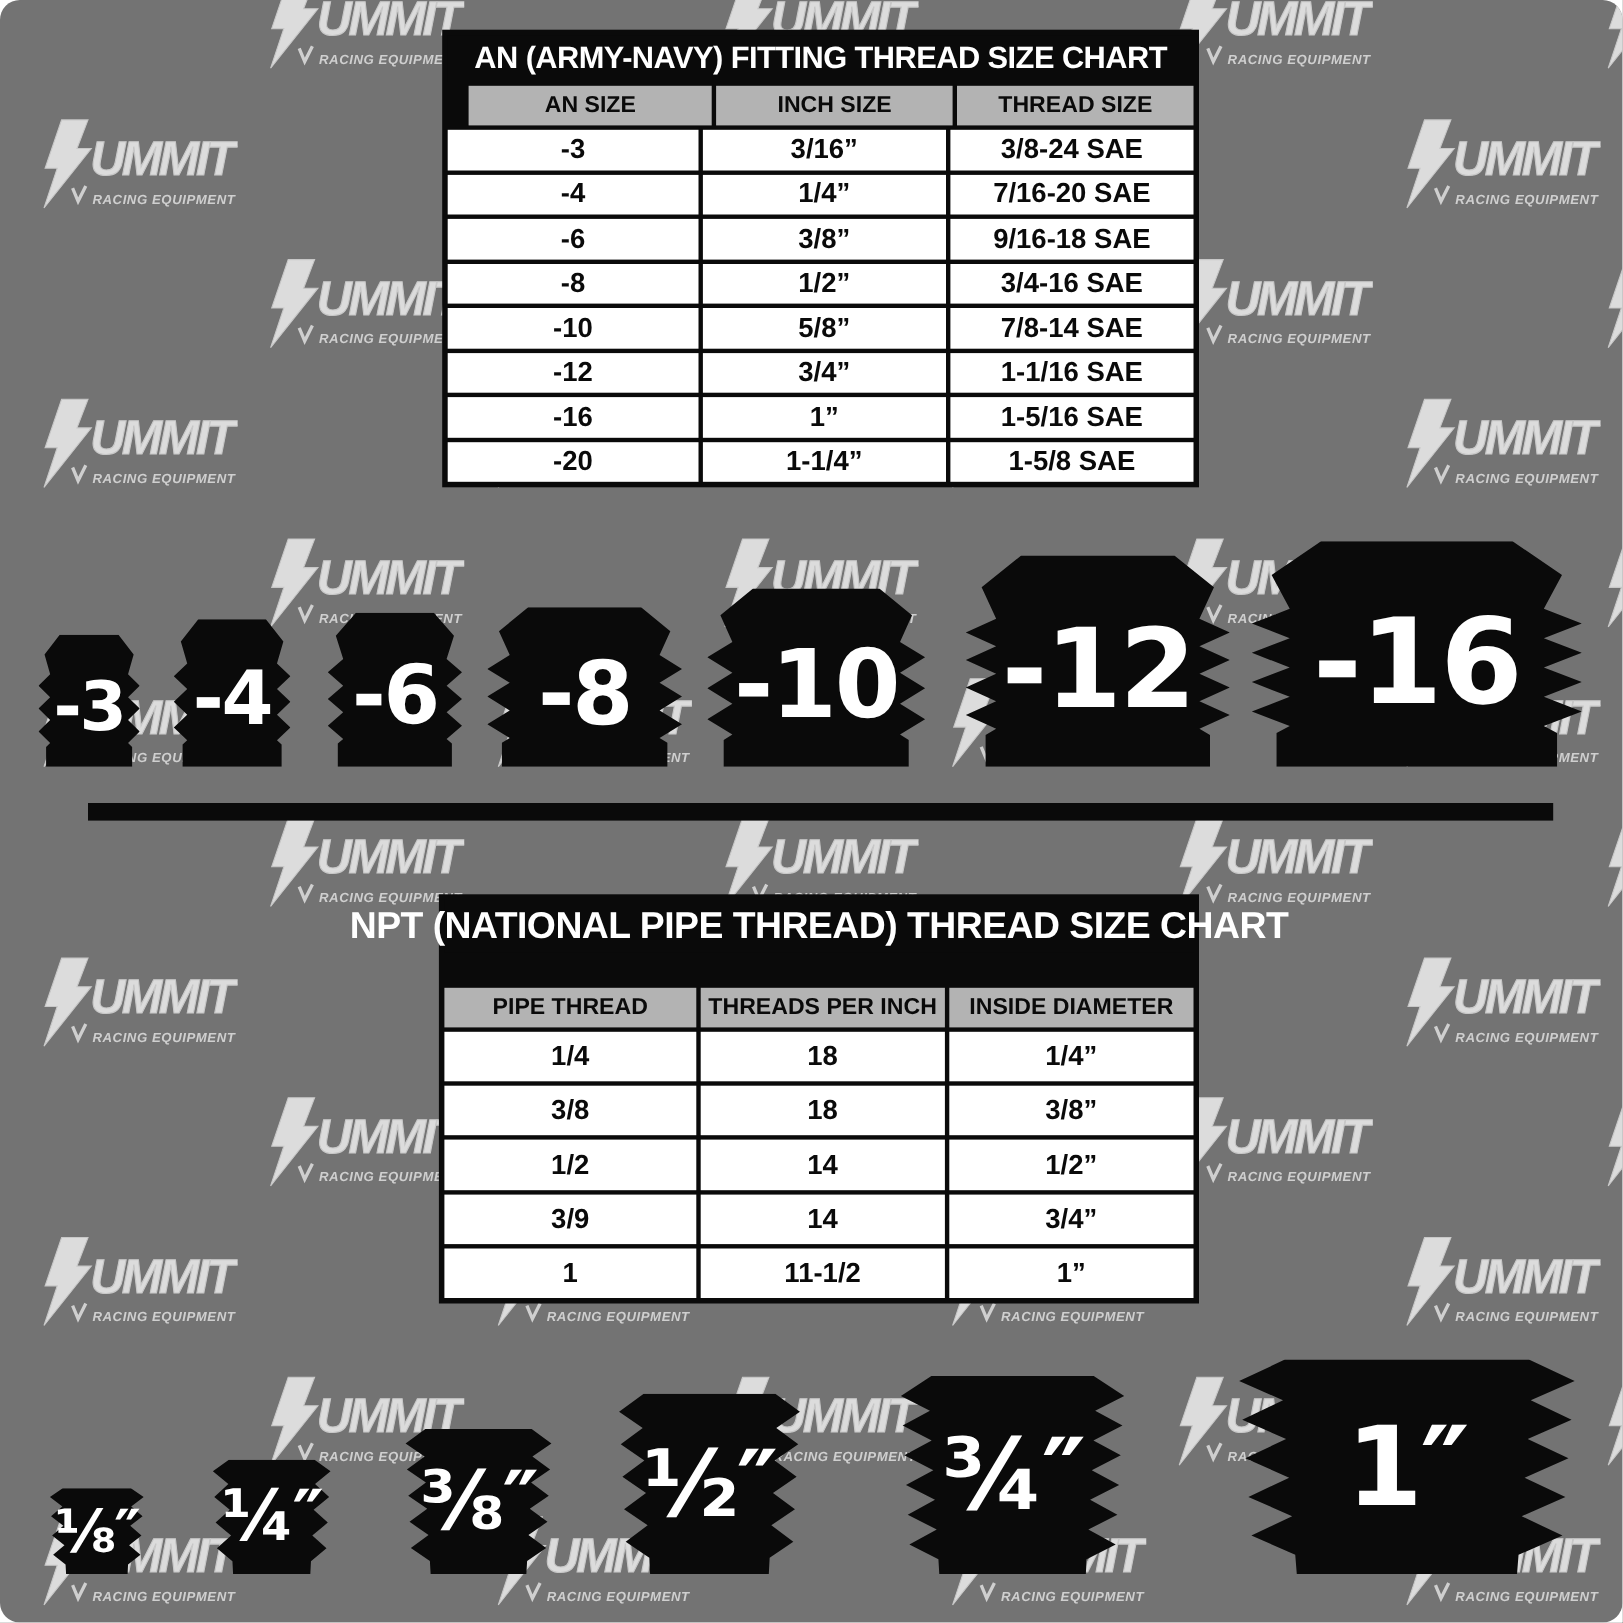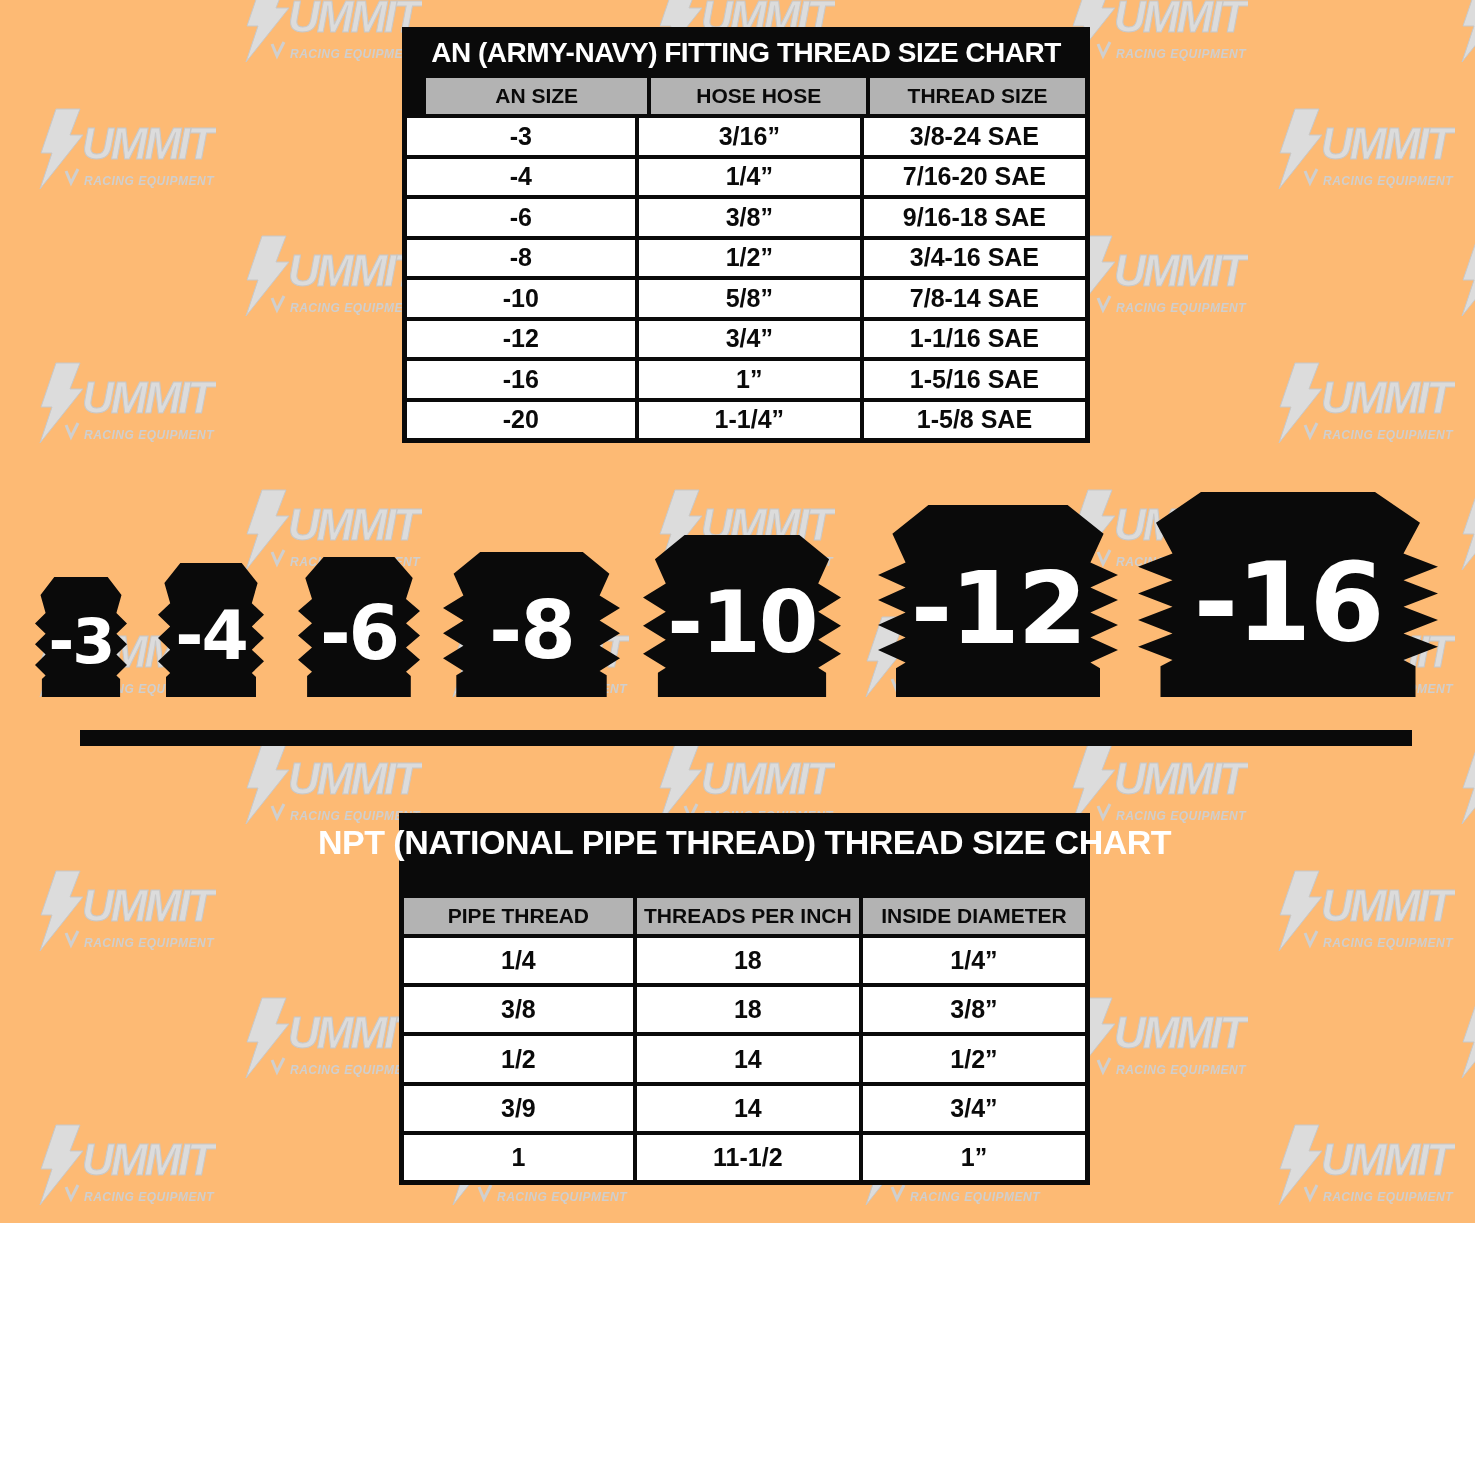--- a/index.html
+++ b/index.html
@@ -1,18 +1,19 @@
 <!DOCTYPE html>
 <html><head>
 <meta charset="utf-8">
 <style>
   html,body{margin:0;padding:0;background:#ffffff;}
   #canvas{
-    position:relative;width:1475px;height:1223px;overflow:hidden;background:#fdba74;
+    position:relative;width:1475px;height:1475px;overflow:hidden;background:#737373;
     font-family:"Liberation Sans",sans-serif;
+    border-radius:18px;
   }
   
   #wm-layer{position:absolute;inset:0;z-index:0;}
   .wm{position:absolute;width:190px;height:85px;}
   
   .chart-table{
     position:absolute;z-index:2;background:#0a0a0a;padding:5px;box-sizing:border-box;
     display:flex;flex-direction:column;gap:4px;
   }
   .tbl-title{
@@ -210,21 +211,21 @@
       </svg>
       <svg class="wm" viewBox="0 0 190 85" style="left: 1265px; top: 1377px;">
         <use href="#summit-logo-def"></use>
       </svg>
     </div>
 
   <div id="an-table" class="chart-table" style="left:402px;top:27px;width:688px;height:416px;">
     <div class="tbl-title">AN (ARMY-NAVY) FITTING THREAD SIZE CHART</div>
     <div class="tbl-head">
         <div class="th-cell">AN SIZE</div>
-        <div class="th-cell">HOSE HOSE</div>
+        <div class="th-cell">INCH SIZE</div>
         <div class="th-cell">THREAD SIZE</div>
       </div>
 
   <div class="tbl-row">
         <div class="td-cell">-3</div>
         <div class="td-cell">3/16”</div>
         <div class="td-cell">3/8-24 SAE</div>
       </div>
       <div class="tbl-row">
         <div class="td-cell">-4</div>

